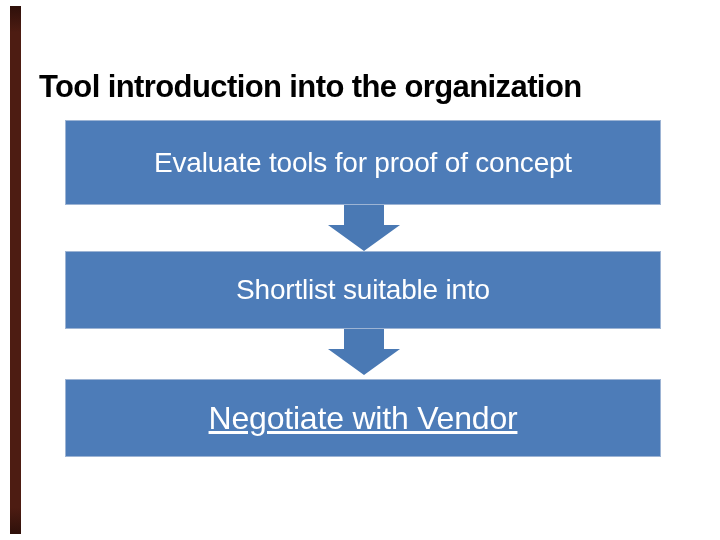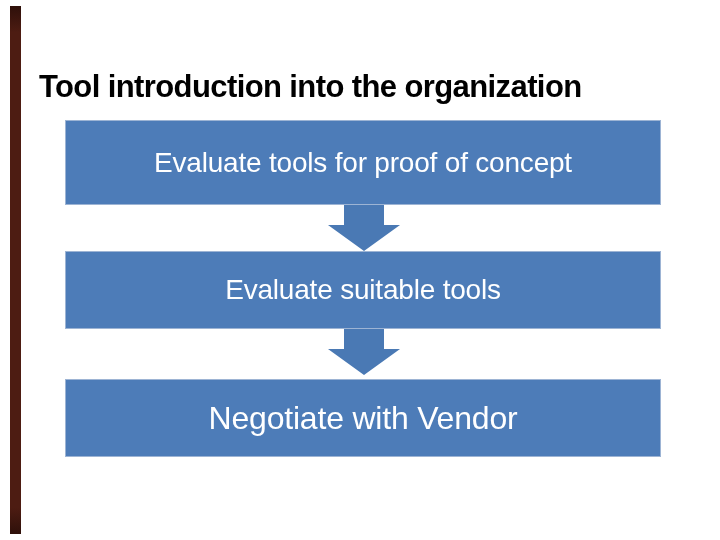--- a/index.html
+++ b/index.html
@@ -22,21 +22,21 @@
   .flow-box {
     position:absolute; left:65px; width:596px;
     background:var(--box-fill,#4d7cb8);
     border:1px solid var(--box-border,#9db4d4);
     color:var(--box-text-color,#fff);
     display:flex; align-items:center; justify-content:center;
     box-sizing:border-box;
   }
   .box-1 { top:120px; height:85px; font-size:28px; letter-spacing:-0.2px; }
   .box-2 { top:251px; height:78px; font-size:28px; letter-spacing:-0.2px; }
-  .box-3 { top:379px; height:78px; flex-direction:row; }
+  .box-3 { top:379px; height:78px; flex-direction:row;text-decoration:underline; }
   .box-3 .main-label { font-size:32px; line-height:38px; letter-spacing:-0.2px; }
   .box-3 .sub-label  { font-size:15px; line-height:20px; font-weight:600; margin-top:1px; }
   .down-arrow {
     position:absolute; left:328px; width:72px; height:46px;
   }
   .arrow-1 { top:205px; }
   .arrow-2 { top:329px; }
   .down-arrow svg { display:block; width:72px; height:46px; }
   .down-arrow polygon { fill:var(--arrow-fill,#4a79b4); }
 </style>
@@ -51,21 +51,21 @@
   <span>Evaluate tools for proof of concept</span>
 </div>
 
 <div class="down-arrow arrow-1">
   <svg viewBox="0 0 72 46" xmlns="http://www.w3.org/2000/svg" aria-hidden="true">
     <polygon points="16,0 56,0 56,20 72,20 36,46 0,20 16,20"></polygon>
   </svg>
 </div>
 
 <div class="flow-box box-2">
-  <span>Evaluate suitable tools</span>
+  <span>Shortlist suitable into</span>
 </div>
 
 <div class="down-arrow arrow-2">
   <svg viewBox="0 0 72 46" xmlns="http://www.w3.org/2000/svg" aria-hidden="true">
     <polygon points="16,0 56,0 56,20 72,20 36,46 0,20 16,20"></polygon>
   </svg>
 </div>
 
 <div class="flow-box box-3">
   <span class="main-label">Negotiate with Vendor</span>

